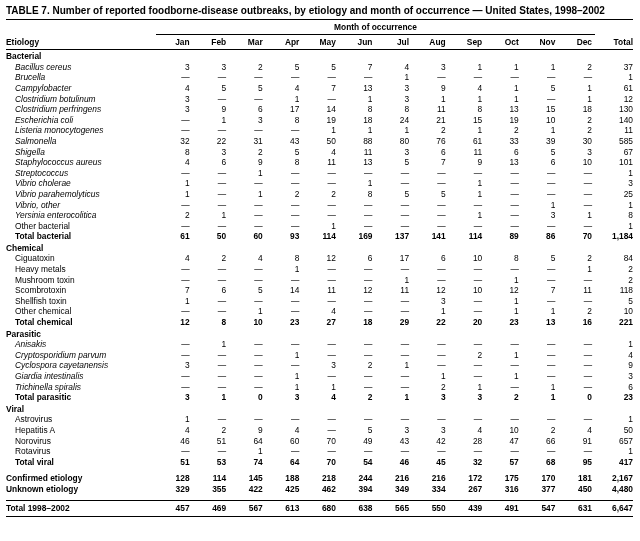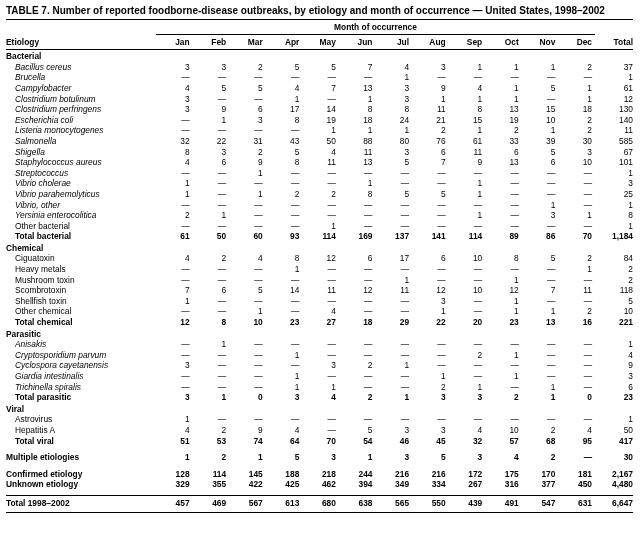--- a/index.html
+++ b/index.html
@@ -693,53 +693,69 @@
           <td class="num">—</td>
           <td class="num">5</td>
           <td class="num">3</td>
           <td class="num">3</td>
           <td class="num">4</td>
           <td class="num">10</td>
           <td class="num">2</td>
           <td class="num">4</td>
           <td class="num total-col">50</td>
         </tr>
+        <tr class="row-item">
+          <td class="label">Norovirus</td>
+          <td class="num">46</td>
+          <td class="num">51</td>
+          <td class="num">64</td>
+          <td class="num">60</td>
+          <td class="num">70</td>
+          <td class="num">49</td>
+          <td class="num">43</td>
+          <td class="num">42</td>
+          <td class="num">28</td>
+          <td class="num">47</td>
+          <td class="num">66</td>
+          <td class="num">91</td>
+          <td class="num total-col">657</td>
+        </tr>
+        <tr class="row-item">
+          <td class="label">Rotavirus</td>
+          <td class="num">—</td>
+          <td class="num">—</td>
+          <td class="num">1</td>
+          <td class="num">—</td>
+          <td class="num">—</td>
+          <td class="num">—</td>
+          <td class="num">—</td>
+          <td class="num">—</td>
+          <td class="num">—</td>
+          <td class="num">—</td>
+          <td class="num">—</td>
+          <td class="num">—</td>
+          <td class="num total-col">1</td>
+        </tr>
         <tr class="row-subtotal">
           <td class="label">Total viral</td>
           <td class="num">51</td>
           <td class="num">53</td>
           <td class="num">74</td>
           <td class="num">64</td>
           <td class="num">70</td>
           <td class="num">54</td>
           <td class="num">46</td>
           <td class="num">45</td>
           <td class="num">32</td>
           <td class="num">57</td>
           <td class="num">68</td>
           <td class="num">95</td>
           <td class="num total-col">417</td>
         </tr>
         <tr class="row-bold gap">
-          <td class="label">Multiple etiologies</td>
-          <td class="num">1</td>
-          <td class="num">2</td>
-          <td class="num">1</td>
-          <td class="num">5</td>
-          <td class="num">3</td>
-          <td class="num">1</td>
-          <td class="num">3</td>
-          <td class="num">5</td>
-          <td class="num">3</td>
-          <td class="num">4</td>
-          <td class="num">2</td>
-          <td class="num">—</td>
-          <td class="num total-col">30</td>
-        </tr>
-        <tr class="row-bold gap">
           <td class="label">Confirmed etiology</td>
           <td class="num">128</td>
           <td class="num">114</td>
           <td class="num">145</td>
           <td class="num">188</td>
           <td class="num">218</td>
           <td class="num">244</td>
           <td class="num">216</td>
           <td class="num">216</td>
           <td class="num">172</td>

